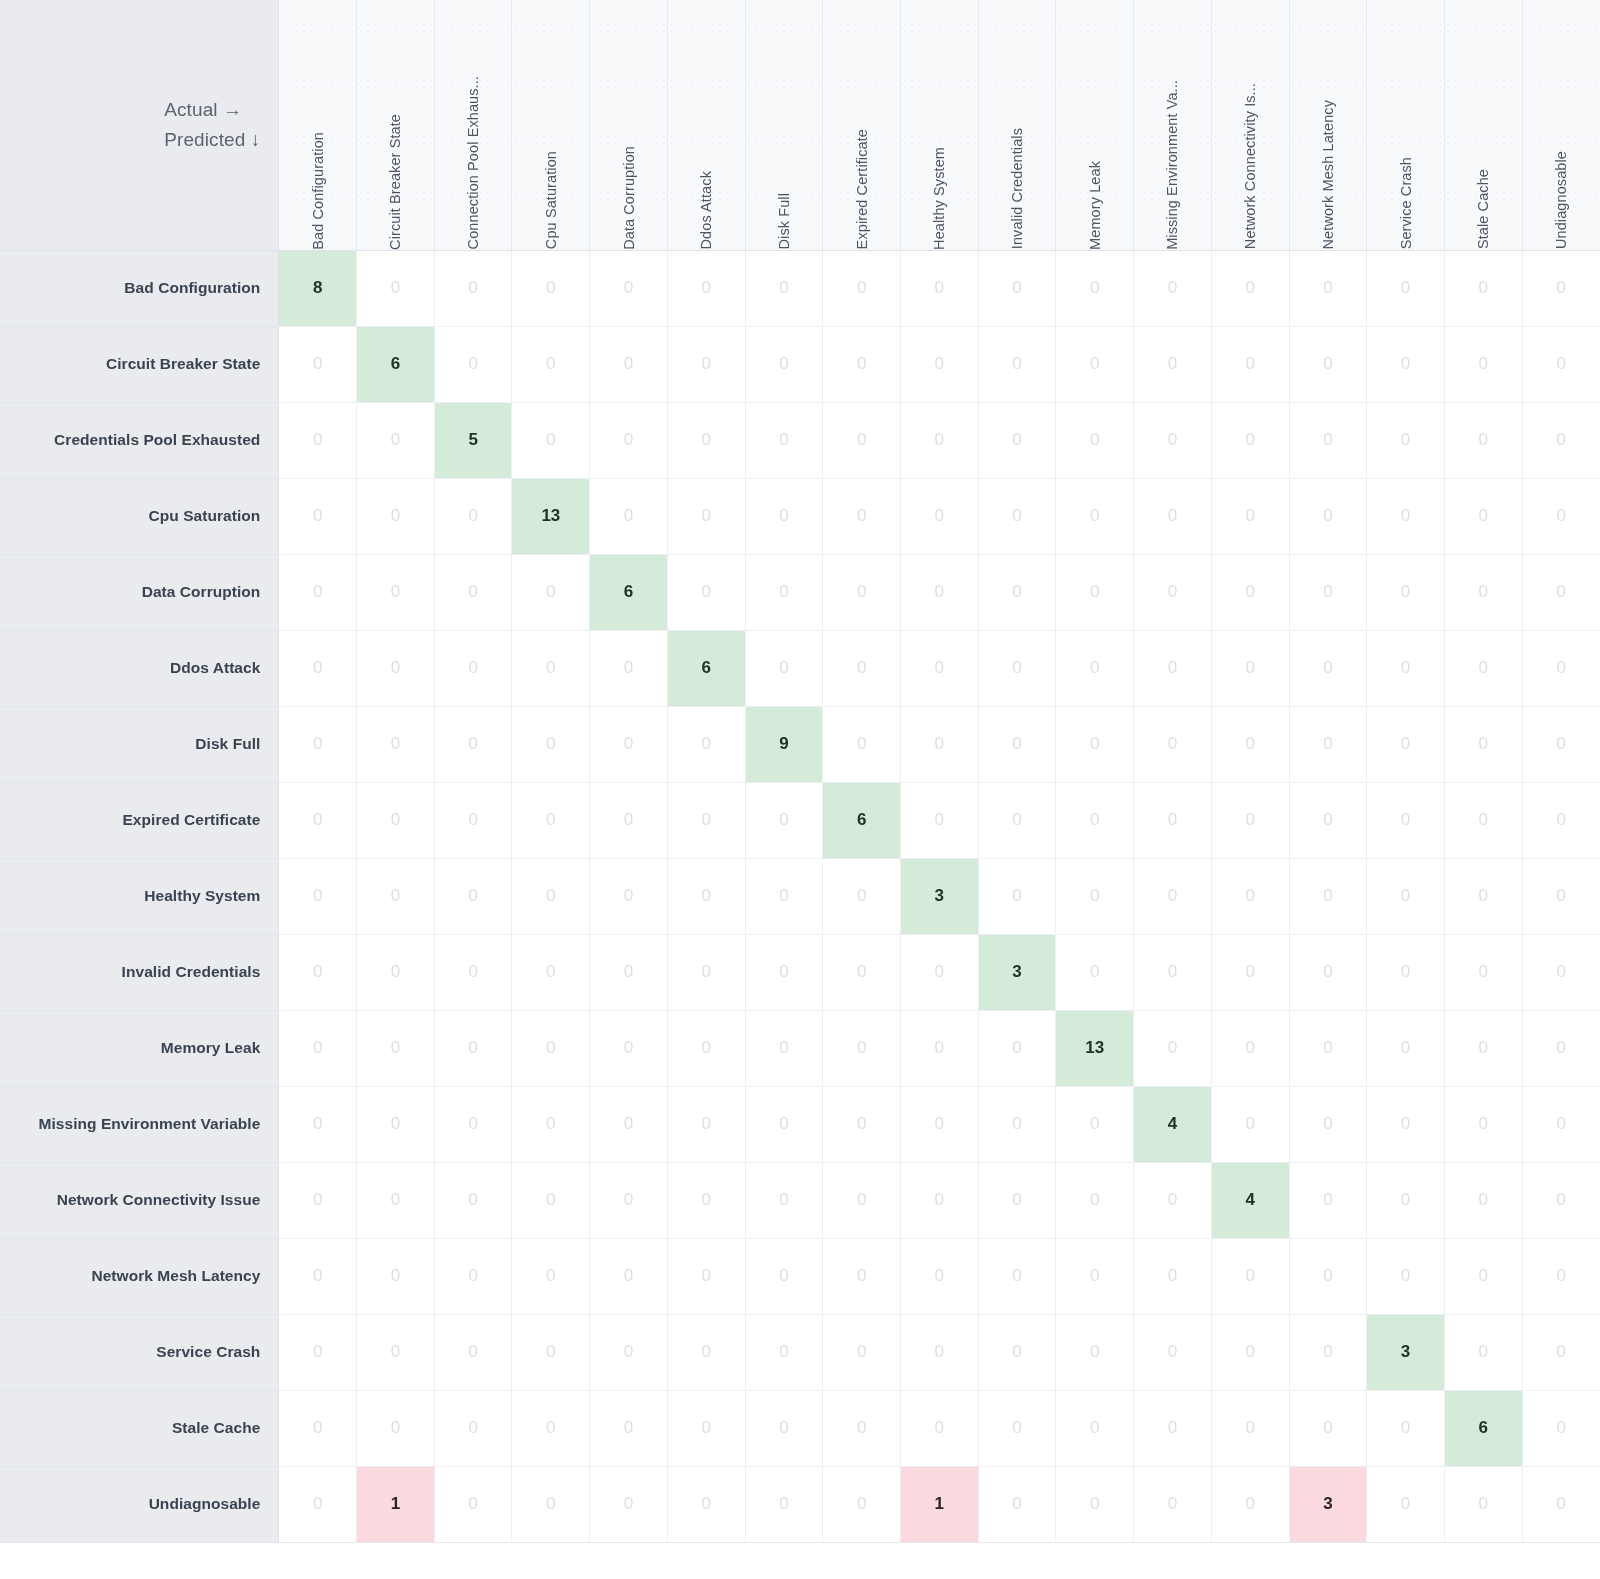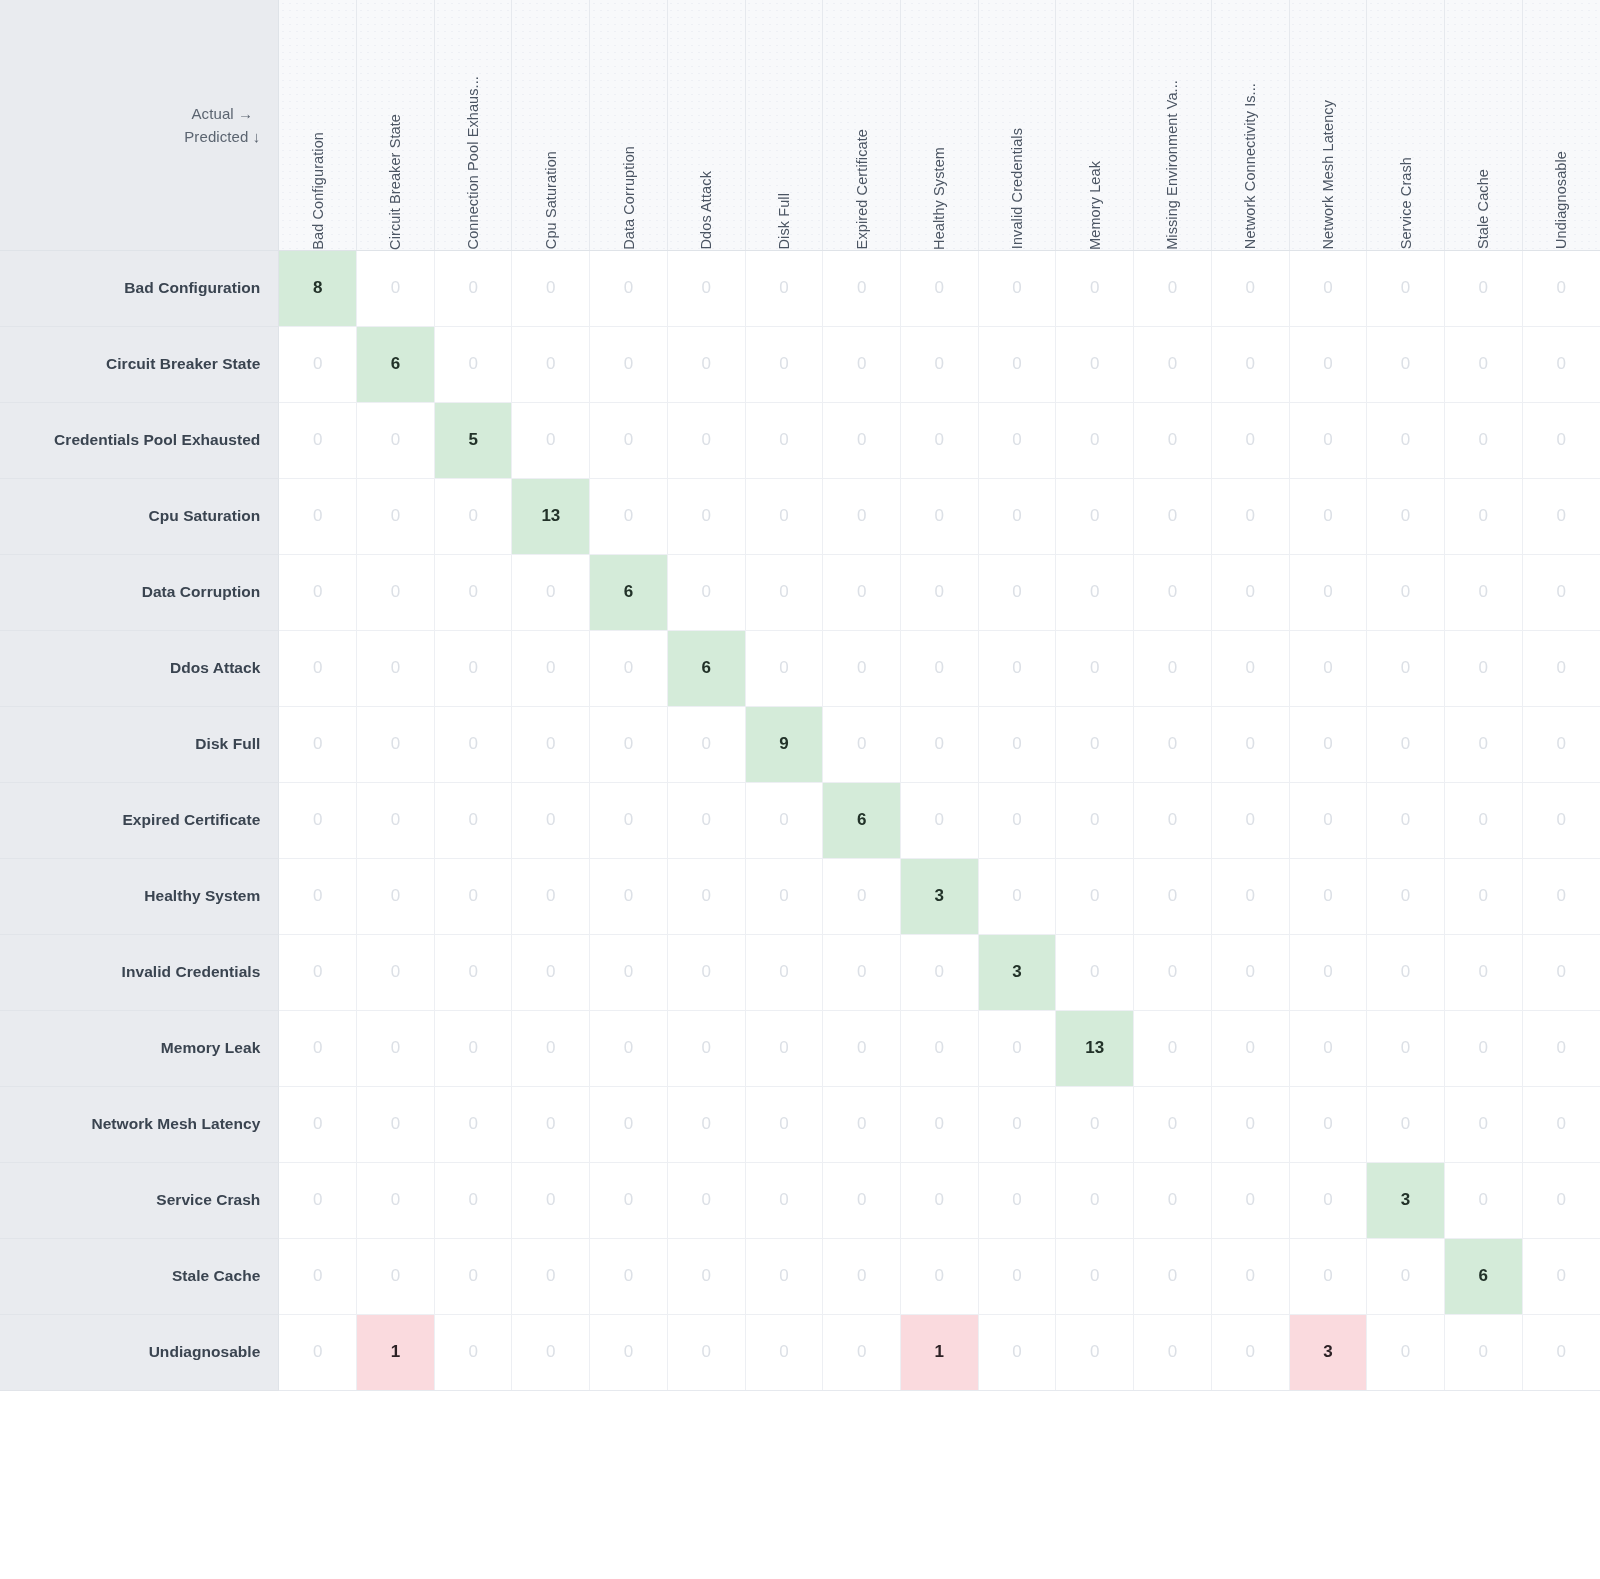--- a/index.html
+++ b/index.html
@@ -28,28 +28,28 @@
     width: 277px;
     height: 250px;
     background: #e9ebef;
     border-right: 1px solid #dfe3e8;
     border-bottom: 1px solid #dfe3e8;
     vertical-align: middle;
     text-align: right;
     padding: 0 18px 0 0;
   }
   .corner-inner {
-    font-size: 15px;
+    font-size: 19px;
     line-height: 1.55;
     color: #5b6470;
     font-weight: 400;
     letter-spacing: .1px;
     white-space: pre-line;
     display: inline-block;
-    text-align: center;
+    text-align: left;
   }
 
   th.colhead {
     width: 77.2px;
     height: 250px;
     background:
       radial-gradient(#e3e7ee 0.6px, transparent 0.7px) 0 0/7px 7px,
       #f8f9fb;
     border-right: 1px solid #e6e9ee;
     border-bottom: 1px solid #dfe3e8;
@@ -397,20 +397,60 @@
           <td class="cell zero">0</td>
           <td class="cell hit">13</td>
           <td class="cell zero">0</td>
           <td class="cell zero">0</td>
           <td class="cell zero">0</td>
           <td class="cell zero">0</td>
           <td class="cell zero">0</td>
           <td class="cell zero">0</td>
         </tr>
         <tr>
+          <td class="rowhead">Missing Environment Variable</td>
+          <td class="cell zero">0</td>
+          <td class="cell zero">0</td>
+          <td class="cell zero">0</td>
+          <td class="cell zero">0</td>
+          <td class="cell zero">0</td>
+          <td class="cell zero">0</td>
+          <td class="cell zero">0</td>
+          <td class="cell zero">0</td>
+          <td class="cell zero">0</td>
+          <td class="cell zero">0</td>
+          <td class="cell zero">0</td>
+          <td class="cell hit">4</td>
+          <td class="cell zero">0</td>
+          <td class="cell zero">0</td>
+          <td class="cell zero">0</td>
+          <td class="cell zero">0</td>
+          <td class="cell zero">0</td>
+        </tr>
+        <tr>
+          <td class="rowhead">Network Connectivity Issue</td>
+          <td class="cell zero">0</td>
+          <td class="cell zero">0</td>
+          <td class="cell zero">0</td>
+          <td class="cell zero">0</td>
+          <td class="cell zero">0</td>
+          <td class="cell zero">0</td>
+          <td class="cell zero">0</td>
+          <td class="cell zero">0</td>
+          <td class="cell zero">0</td>
+          <td class="cell zero">0</td>
+          <td class="cell zero">0</td>
+          <td class="cell zero">0</td>
+          <td class="cell hit">4</td>
+          <td class="cell zero">0</td>
+          <td class="cell zero">0</td>
+          <td class="cell zero">0</td>
+          <td class="cell zero">0</td>
+        </tr>
+        <tr>
           <td class="rowhead">Network Mesh Latency</td>
           <td class="cell zero">0</td>
           <td class="cell zero">0</td>
           <td class="cell zero">0</td>
           <td class="cell zero">0</td>
           <td class="cell zero">0</td>
           <td class="cell zero">0</td>
           <td class="cell zero">0</td>
           <td class="cell zero">0</td>
           <td class="cell zero">0</td>

